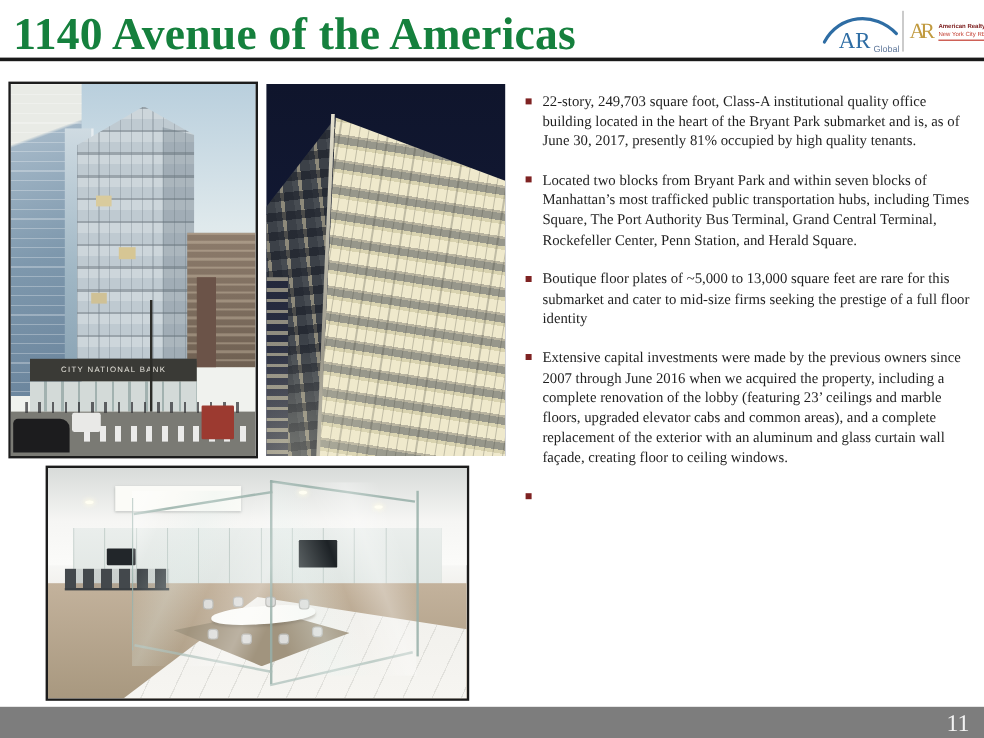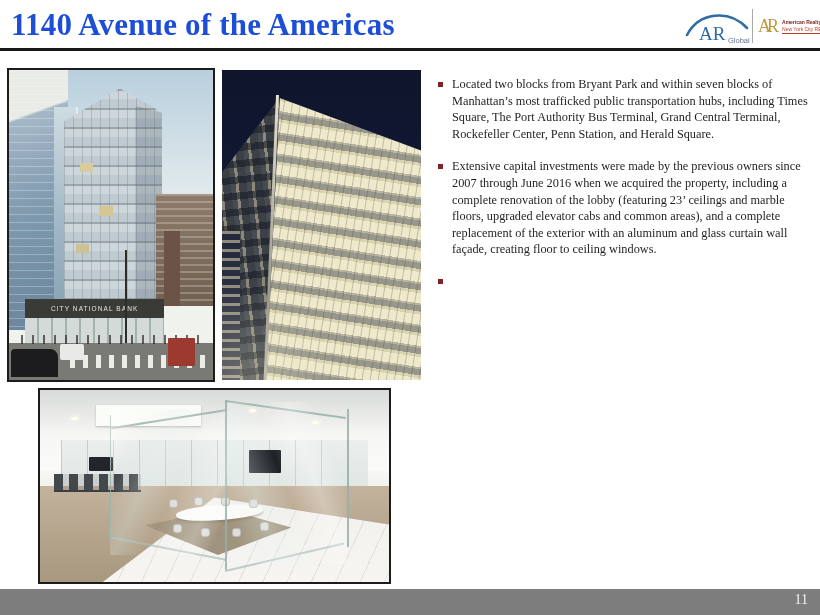--- a/index.html
+++ b/index.html
@@ -1,20 +1,20 @@
 <!DOCTYPE html>
 <html><head>
 <meta charset="utf-8">
 <style>
   * { margin:0; padding:0; box-sizing:border-box; }
   body { background:#e0e0e0; font-family:"Liberation Serif", serif; }
   .slide { position:relative; width:820px; height:615px; background:#ffffff; overflow:hidden; }
 
   
-  .title { position:absolute; left:11px; top:7px; font-size:31px; color:#1d4ed8; letter-spacing:.2px; }
+  .title { position:absolute; left:11px; top:7px; font-size:38px; color:#15803d; letter-spacing:.2px; }
   .title-rule { position:absolute; left:0; top:48px; width:820px; height:3px; background:#191919; }
   .logo1 { position:absolute; left:684px; top:6px; width:66px; height:40px; }
   .logo-divider { position:absolute; left:752px; top:9px; width:1px; height:34px; background:#a9a9a9; }
   .logo2 { position:absolute; left:758px; top:17px; display:flex; align-items:center; gap:3px; }
   .logo2-monogram { font-size:18px; color:#c19a3f; letter-spacing:-4px; line-height:1; padding-right:4px; }
   .logo2-lines { display:flex; flex-direction:column; font-family:"Liberation Sans", sans-serif; }
   .logo2-l1 { font-size:5px; font-weight:bold; color:#7e2020; white-space:nowrap; }
   .logo2-l2 { font-size:5px; color:#c23b2e; margin-top:1px; white-space:nowrap; border-bottom:1px solid #c23b2e; padding-bottom:1px; }
 
   
@@ -124,21 +124,21 @@
   .g-vertR { left:88%; top:10%; width:1.5px; height:72%; }
   .g-botL { left:20%; top:88%; width:33.5%; height:1.5px; transform:rotate(11deg); transform-origin:right center; background:rgba(170,190,184,.7); }
   .g-botR { left:53%; top:94%; width:35%; height:1.5px; transform:rotate(-13deg); transform-origin:left center; background:rgba(170,190,184,.7); }
   .p3-glassL { left:20%; top:10%; width:33.5%; height:76%;
      background:linear-gradient(115deg, rgba(255,255,255,.38) 8%, transparent 20%, rgba(225,238,234,.25) 38%, transparent 55%, rgba(255,255,255,.28) 78%, transparent 90%); }
   .p3-glassR { left:54%; top:6%; width:34%; height:84%;
      background:linear-gradient(70deg, transparent 10%, rgba(235,245,242,.30) 30%, transparent 48%, rgba(255,255,255,.30) 66%, transparent 82%); }
 
   
   .footer { position:absolute; left:0; top:589px; width:820px; height:26px; background:#7d7d7d; }
-  .page-number { position:absolute; right:12px; top:3px; font-size:14px; color:#f2f2f2;text-align:right; }
+  .page-number { position:absolute; right:12px; top:3px; font-size:20px; color:#f2f2f2;text-align:right; }
 </style>
 </head>
 <body>
 
 <div class="slide">
 
   <h1 class="title">1140 Avenue of the Americas</h1>
 
   <div class="logo1">
     <svg width="66" height="40" viewBox="0 0 66 40">
@@ -224,21 +224,29 @@
     <div class="glass-line g-vertR"></div>
     <div class="g-botL glass-line"></div>
     <div class="g-botR glass-line"></div>
     <div class="p3-glassL"></div>
     <div class="p3-glassR"></div>
   </div>
 
   <ul class="bullets">
     <li>
       <span class="bullet-marker"></span>
+      <span>22-story, 249,703 square foot, Class-A institutional quality office building located in the heart of the Bryant Park submarket and is, as of June 30, 2017, presently 81% occupied by high quality tenants.</span>
+    </li>
+    <li>
+      <span class="bullet-marker"></span>
       <span>Located two blocks from Bryant Park and within seven blocks of Manhattan’s most trafficked public transportation hubs, including Times Square, The Port Authority Bus Terminal, Grand Central Terminal, Rockefeller Center, Penn Station, and Herald Square.</span>
+    </li>
+    <li>
+      <span class="bullet-marker"></span>
+      <span>Boutique floor plates of ~5,000 to 13,000 square feet are rare for this submarket and cater to mid-size firms seeking the prestige of a full floor identity</span>
     </li>
     <li>
       <span class="bullet-marker"></span>
       <span>Extensive capital investments were made by the previous owners since 2007 through June 2016 when we acquired the property, including a complete renovation of the lobby (featuring 23’ ceilings and marble floors, upgraded elevator cabs and common areas), and a complete replacement of the exterior with an aluminum and glass curtain wall façade, creating floor to ceiling windows.</span>
     </li>
     <li>
       <span class="bullet-marker"></span>
     </li>
   </ul>
 

